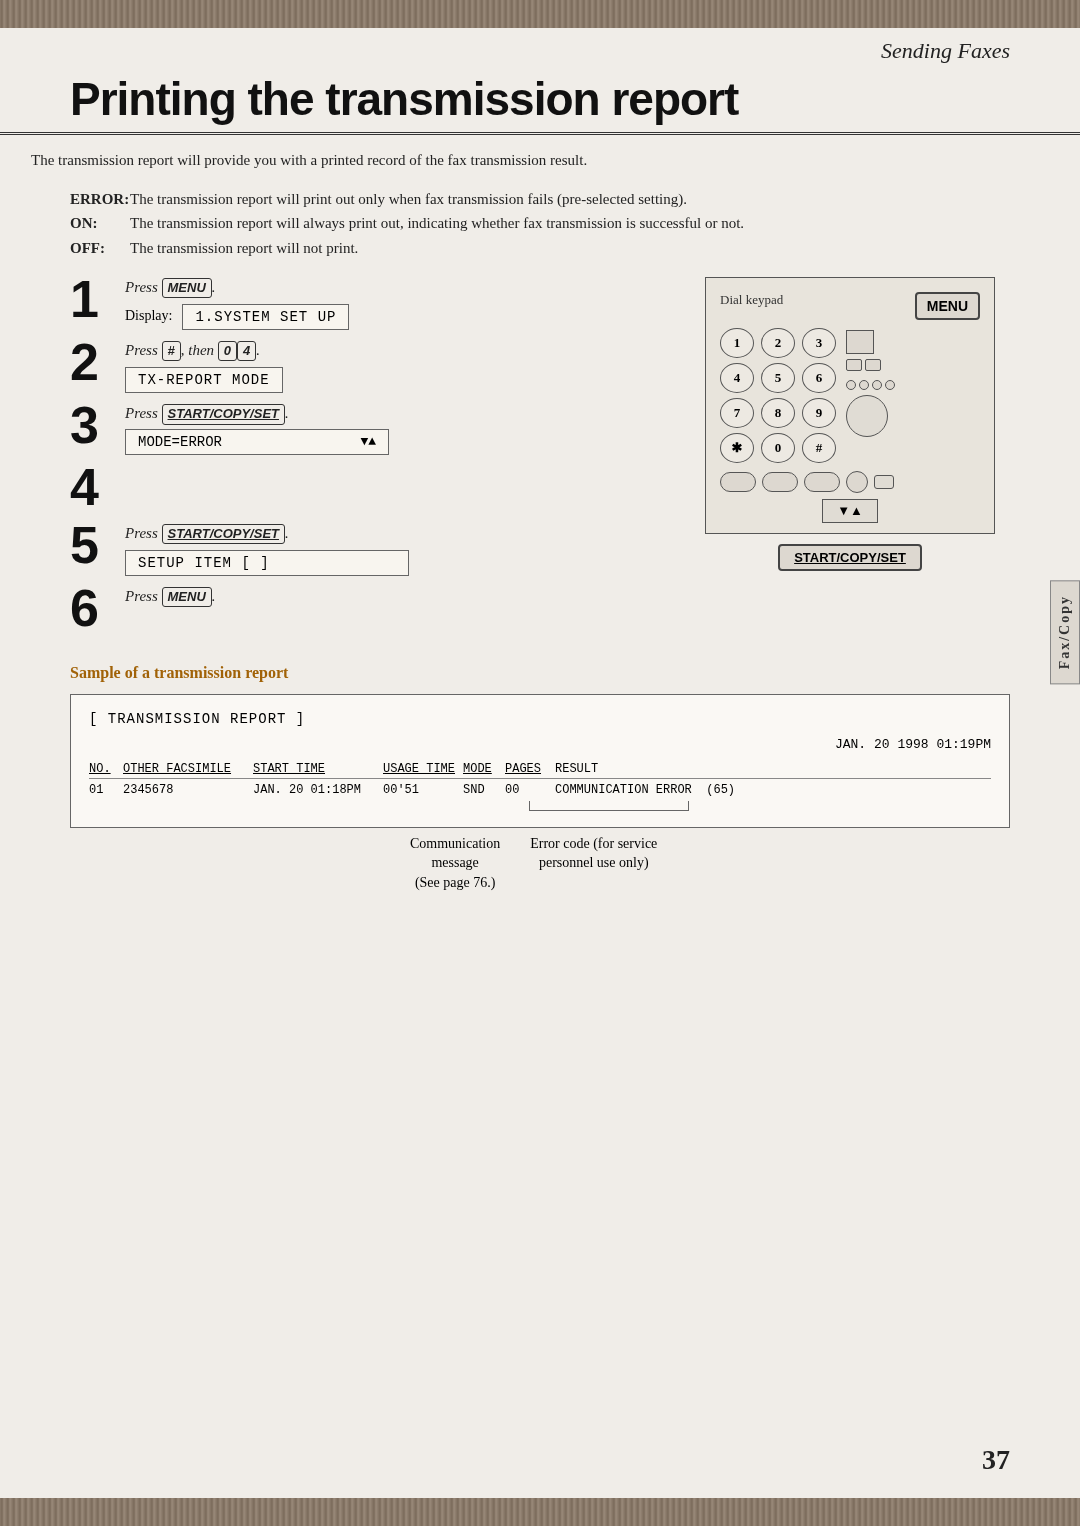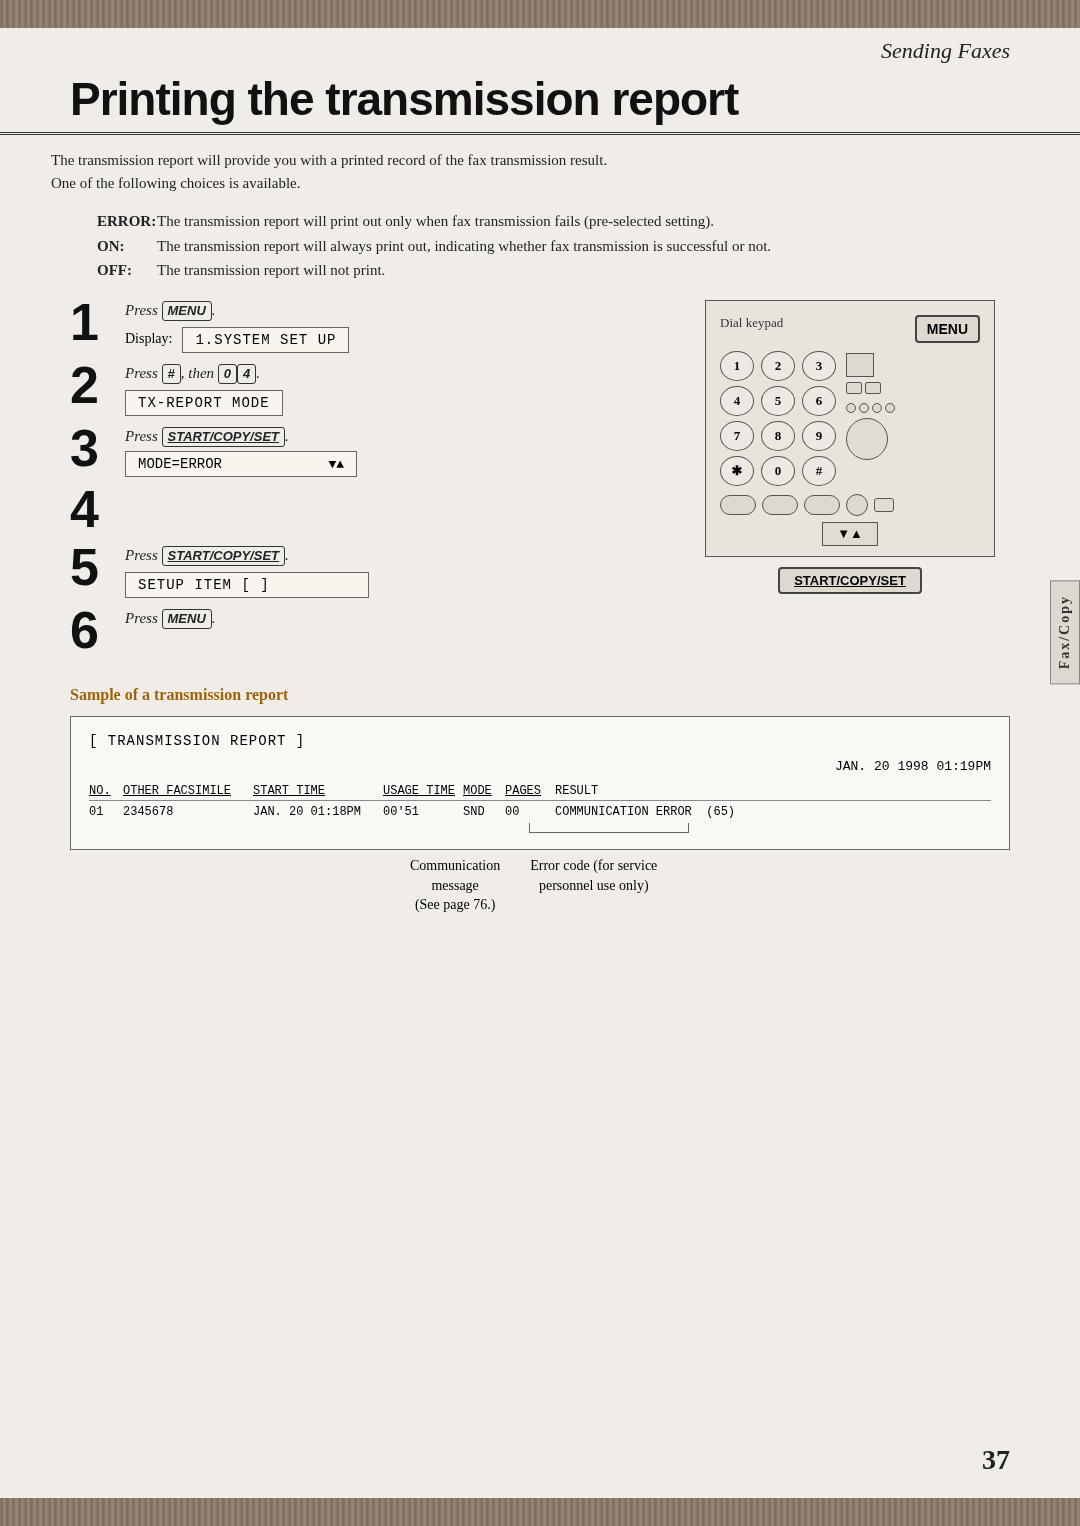--- a/index.html
+++ b/index.html
@@ -49,35 +49,34 @@
     .main-title {
       font-size: 46px;
       font-weight: 900;
       color: #111;
       font-family: Arial, Helvetica, sans-serif;
       letter-spacing: -1px;
     }
 
     
     .intro-section {
-      padding: 0 51px;
+      padding: 0 31px;
       margin-bottom: 16px;
     }
 
     .intro-text {
       font-size: 15px;
       color: #222;
       line-height: 1.5;
     }
 
     
     .options-section {
       padding: 0 70px;
       margin-bottom: 18px;
-      margin-left: 27px;
     }
 
     .options-table {
       font-size: 15px;
       line-height: 1.5;
       color: #222;
     }
 
     .option-row {
       display: flex;
@@ -304,34 +303,34 @@
 
     .mode-error-box {
       border: 1px solid #666;
       background: #f8f5ef;
       padding: 4px 12px;
       font-family: 'Courier New', monospace;
       font-size: 14px;
       display: flex;
       align-items: center;
       justify-content: space-between;
-      width: 232px;
+      width: 264px;
       margin-top: 2px;
     }
 
     .step5-display {
       border: 1px solid #666;
       background: #f8f5ef;
       padding: 4px 12px;
       font-family: 'Courier New', monospace;
       font-size: 14px;
       display: inline-block;
       margin-top: 2px;
       letter-spacing: 1px;
-      width: 244px;
+      width: 284px;
     }
 
     .keypad-main-keys {
       display: grid;
       grid-template-columns: repeat(3, 36px);
       gap: 5px;
     }
 
     .kp-btn {
       width: 34px;
@@ -415,21 +414,20 @@
 <div class="header-area">
   <span class="sending-faxes-title">Sending Faxes</span>
 </div>
 
 <div class="main-title-area">
   <h1 class="main-title">Printing the transmission report</h1>
 </div>
 
 <div class="intro-section">
   <p class="intro-text">The transmission report will provide you with a printed record of the fax transmission result.</p>
-  <p class="intro-text">One of the following choices is available.</p>
 </div>
 
 <div class="options-section">
   <div class="options-table">
     <div class="option-row">
       <span class="option-key bold">ERROR:</span>
       <span class="option-value">The transmission report will print out only when fax transmission fails (pre-selected setting).</span>
     </div>
     <div class="option-row">
       <span class="option-key bold">ON:</span>

